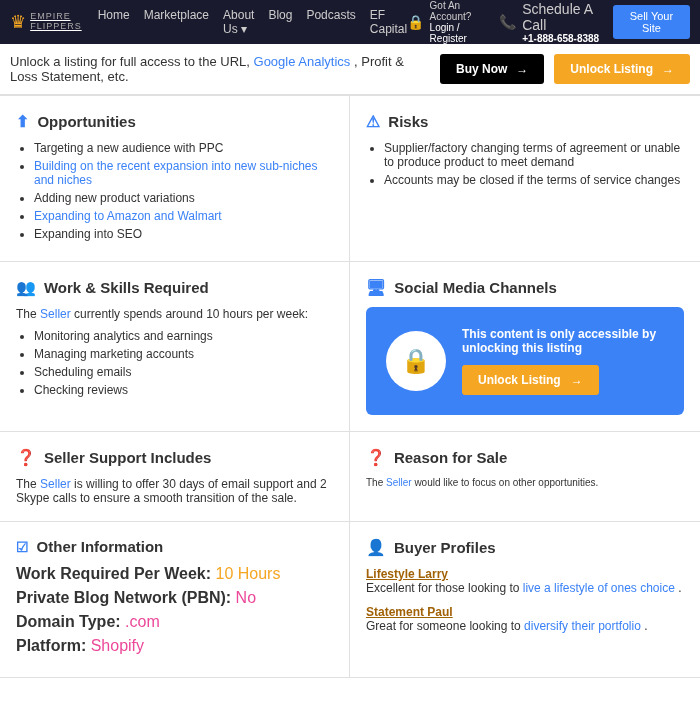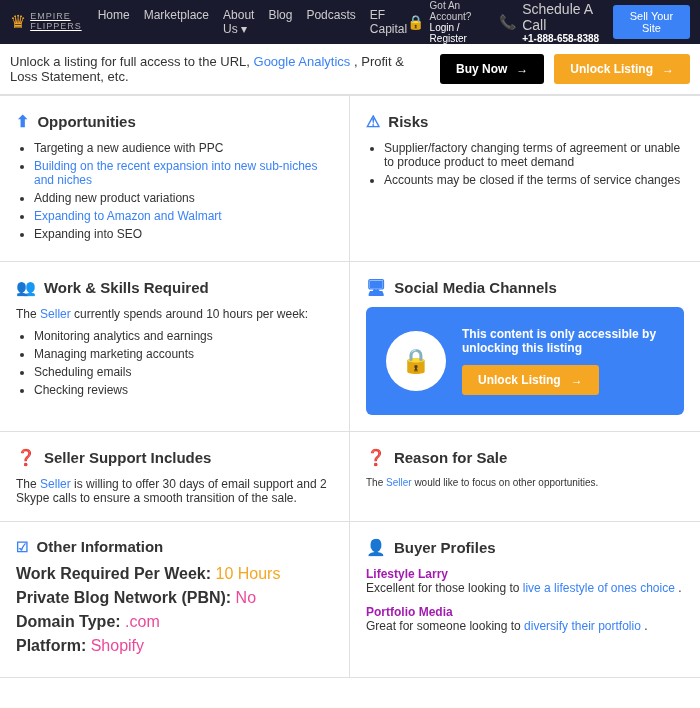--- a/index.html
+++ b/index.html
@@ -154,21 +154,21 @@
     .reason-text a { color: #3b82f6; text-decoration: none; }
 
     
     .info-row { margin-bottom: 6px; font-size: 16px; color: #333; }
     .info-row strong { color: #333; }
     .info-row span.val { color: #f5a623; }
     .info-row span.val-plain { color: #ec4899; }
 
     
     .buyer-profile { margin-bottom: 10px; }
-    .buyer-name { font-size: 12px; font-weight: bold; color: #a21caf; }
+    .buyer-name { font-size: 12px; font-weight: bold; color: #a16207; text-decoration: underline; }
     .buyer-desc { font-size: 12px; color: #333; }
     .buyer-desc a { color: #3b82f6; text-decoration: none; }
 
     
     .check-icon { color: #3b82f6; font-size: 14px; }
 
     .arrow { display: inline-block; margin-left: 4px; }
   </style>
 </head>
 <body>
@@ -345,21 +345,21 @@
       <div class="buyer-name">Lifestyle Larry</div>
       <div class="buyer-desc">
         <span>Excellent for those looking to</span>
         <a>live a lifestyle of ones choice</a>
         <span>.</span>
       </div>
     </div>
 
 
     <div class="buyer-profile">
-      <div class="buyer-name">Portfolio Media</div>
+      <div class="buyer-name">Statement Paul</div>
       <div class="buyer-desc">
         <span>Great for someone looking to</span>
         <a>diversify their portfolio</a>
         <span>.</span>
       </div>
     </div>
   </div>
 
 </div>
 

